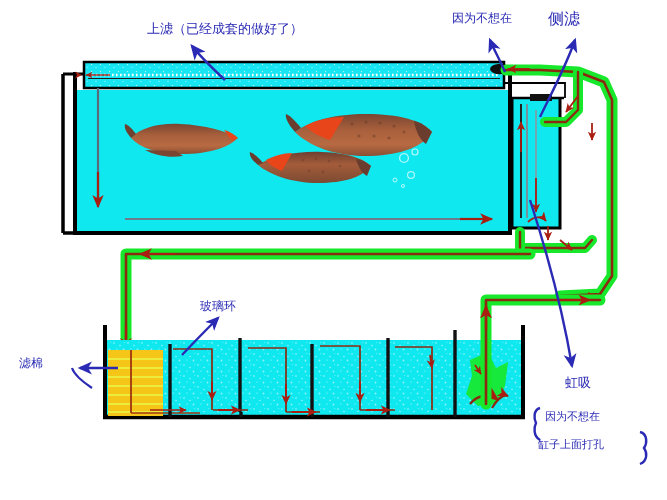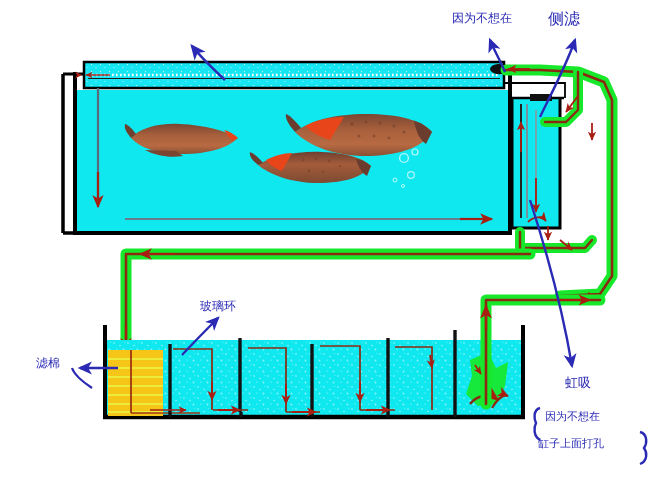--- a/index.html
+++ b/index.html
@@ -14,24 +14,24 @@
     position:absolute;
     color:#2a2ab4;
     font-family:"DejaVu Sans","Liberation Sans",sans-serif;
     white-space:nowrap;
     line-height:1.15;
   }
   .lbl-top-filter{left:147px;top:22px;font-size:13px;}
   .lbl-flow-dir{left:452px;top:12px;font-size:12px;}
   .lbl-side-filter{left:548px;top:10px;font-size:16px;}
   .lbl-glass-ring{left:200px;top:300px;font-size:12px;text-align:right;}
-  .lbl-filter-cotton{left:36px;top:357px;font-size:12px;}
+  .lbl-filter-cotton{left:19px;top:357px;font-size:12px;}
   .lbl-siphon{left:565px;top:376px;font-size:13px;}
   .lbl-note1{left:545px;top:411px;font-size:11px;}
-  .lbl-note2{left:538px;top:438px;font-size:11px;}
+  .lbl-note2{left:538px;top:438px;font-size:11px;font-family:Liberation Serif, serif;}
 </style>
 </head>
 <body>
 
 <div id="stage">
 
   <svg id="svgroot" viewBox="0 0 667 500" xmlns="http://www.w3.org/2000/svg">
 
     <defs>
 
@@ -283,20 +283,21 @@
       <path d="M118,368 L80,368" stroke="#2a2ab4" stroke-width="2.4" fill="none" marker-end="url(#ah-blue)"></path>
       <path d="M92,388 C80,380 74,374 72,368" stroke="#2a2ab4" stroke-width="2.2" fill="none"></path>
       <path d="M530,200 C552,268 566,330 572,366" stroke="#2a2ab4" stroke-width="2.4" fill="none" marker-end="url(#ah-blue)"></path>
 
       <path d="M540,408 C533,410 534,419 536,423 C534,427 533,436 540,440" stroke="#2a2ab4" stroke-width="2.4" fill="none"></path>
       <path d="M640,432 C648,434 647,444 644,448 C647,452 648,461 640,464" stroke="#2a2ab4" stroke-width="2.4" fill="none"></path>
     </g>
 
   </svg>
 
+  <div class="lbl lbl-top-filter">上滤（已经成套的做好了）</div>
 
   <div class="lbl lbl-flow-dir">因为不想在</div>
 
   <div class="lbl lbl-side-filter">侧滤</div>
 
   <div class="lbl lbl-glass-ring">玻璃环</div>
 
   <div class="lbl lbl-filter-cotton">滤棉</div>
 
   <div class="lbl lbl-siphon">虹吸</div>

